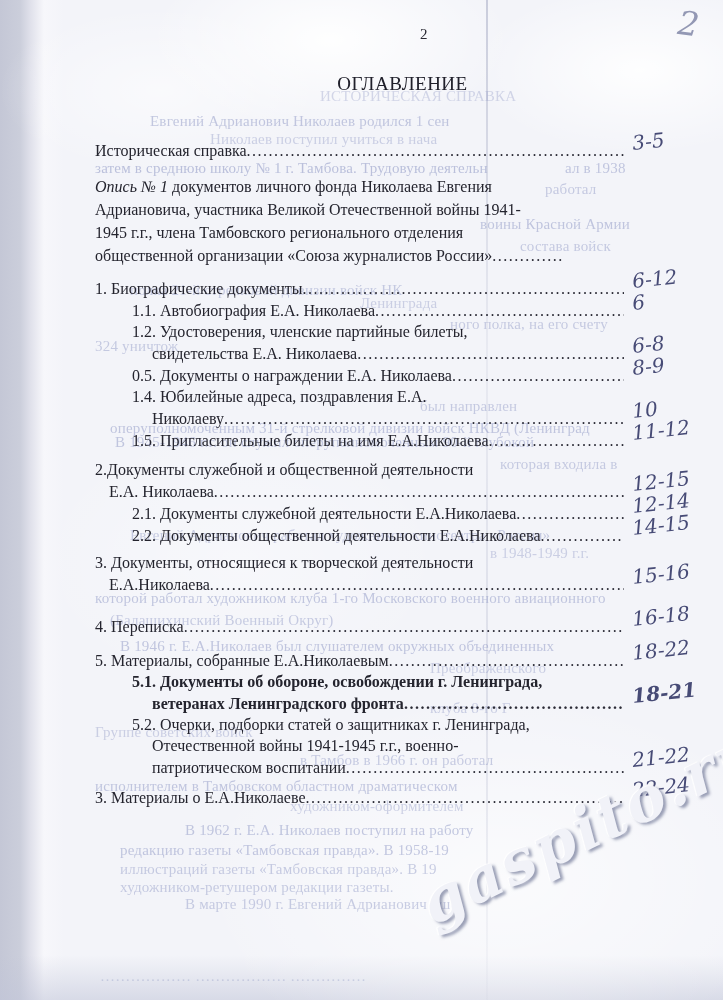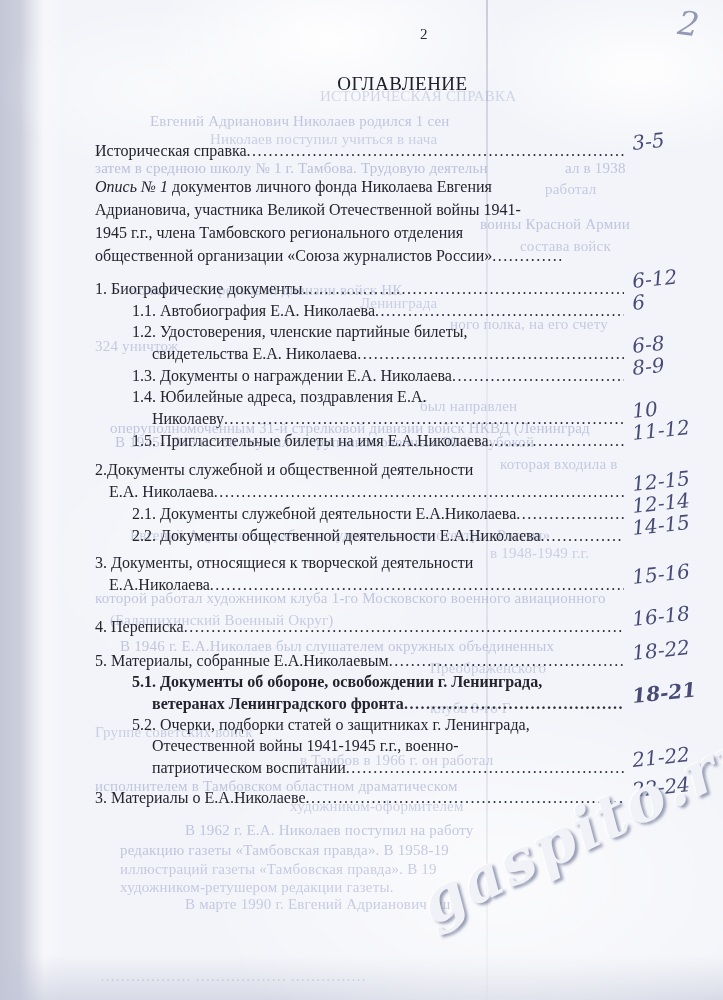--- a/index.html
+++ b/index.html
@@ -157,21 +157,21 @@
       <div class="entry" style="margin-top: 0px;">
         <div class="line ind2"><span>1.2. Удостоверения, членские партийные билеты,</span></div>
         <div class="line ind3 row-last">
           <span>свидетельства Е.А. Николаева</span>
           <span class="leader">..........................................................................................................................................................................</span>
           <span class="pages">6-8</span>
         </div>
       </div>
       <div class="entry" style="margin-top: 0px;">
         <div class="line ind2 row-last">
-          <span>1.3. Документы о награждении Е.А. Николаева</span>
+          <span>0.5. Документы о награждении Е.А. Николаева</span>
           <span class="leader">..........................................................................................................................................................................</span>
           <span class="pages">8-9</span>
         </div>
       </div>
       <div class="entry" style="margin-top: 0px;">
         <div class="line ind2"><span>1.4. Юбилейные адреса, поздравления Е.А.</span></div>
         <div class="line ind3 row-last">
           <span>Николаеву</span>
           <span class="leader">..........................................................................................................................................................................</span>
           <span class="pages">10</span>

